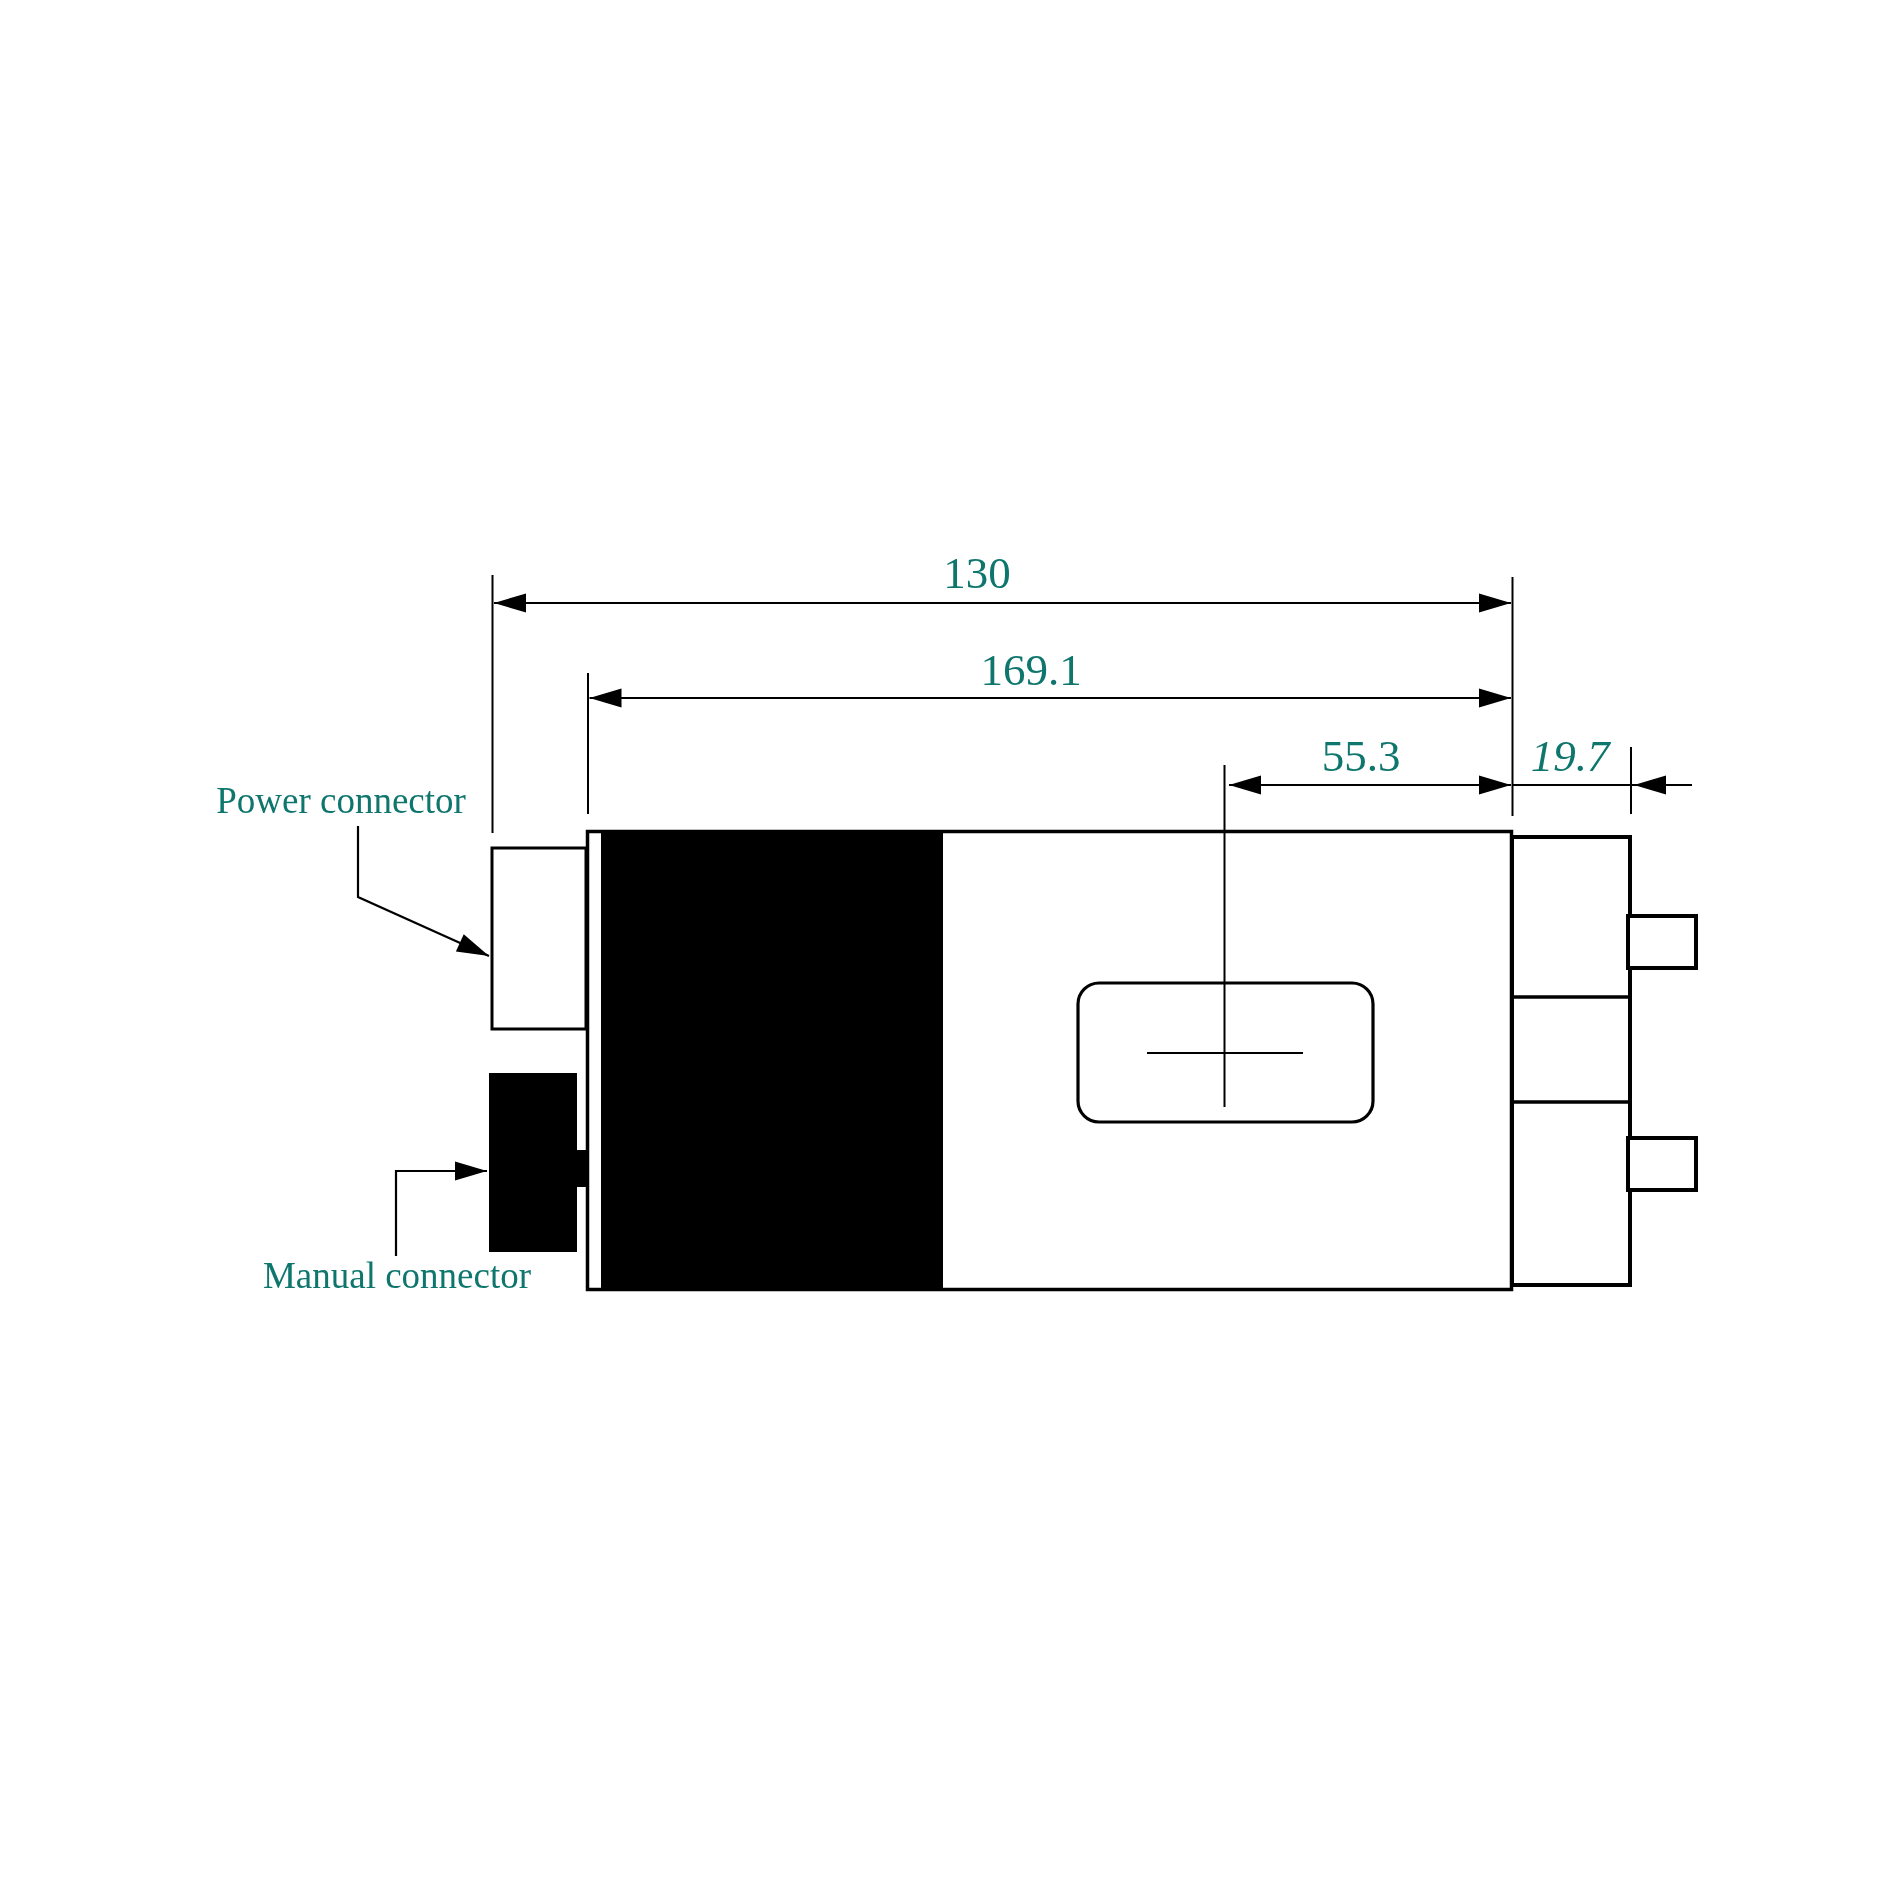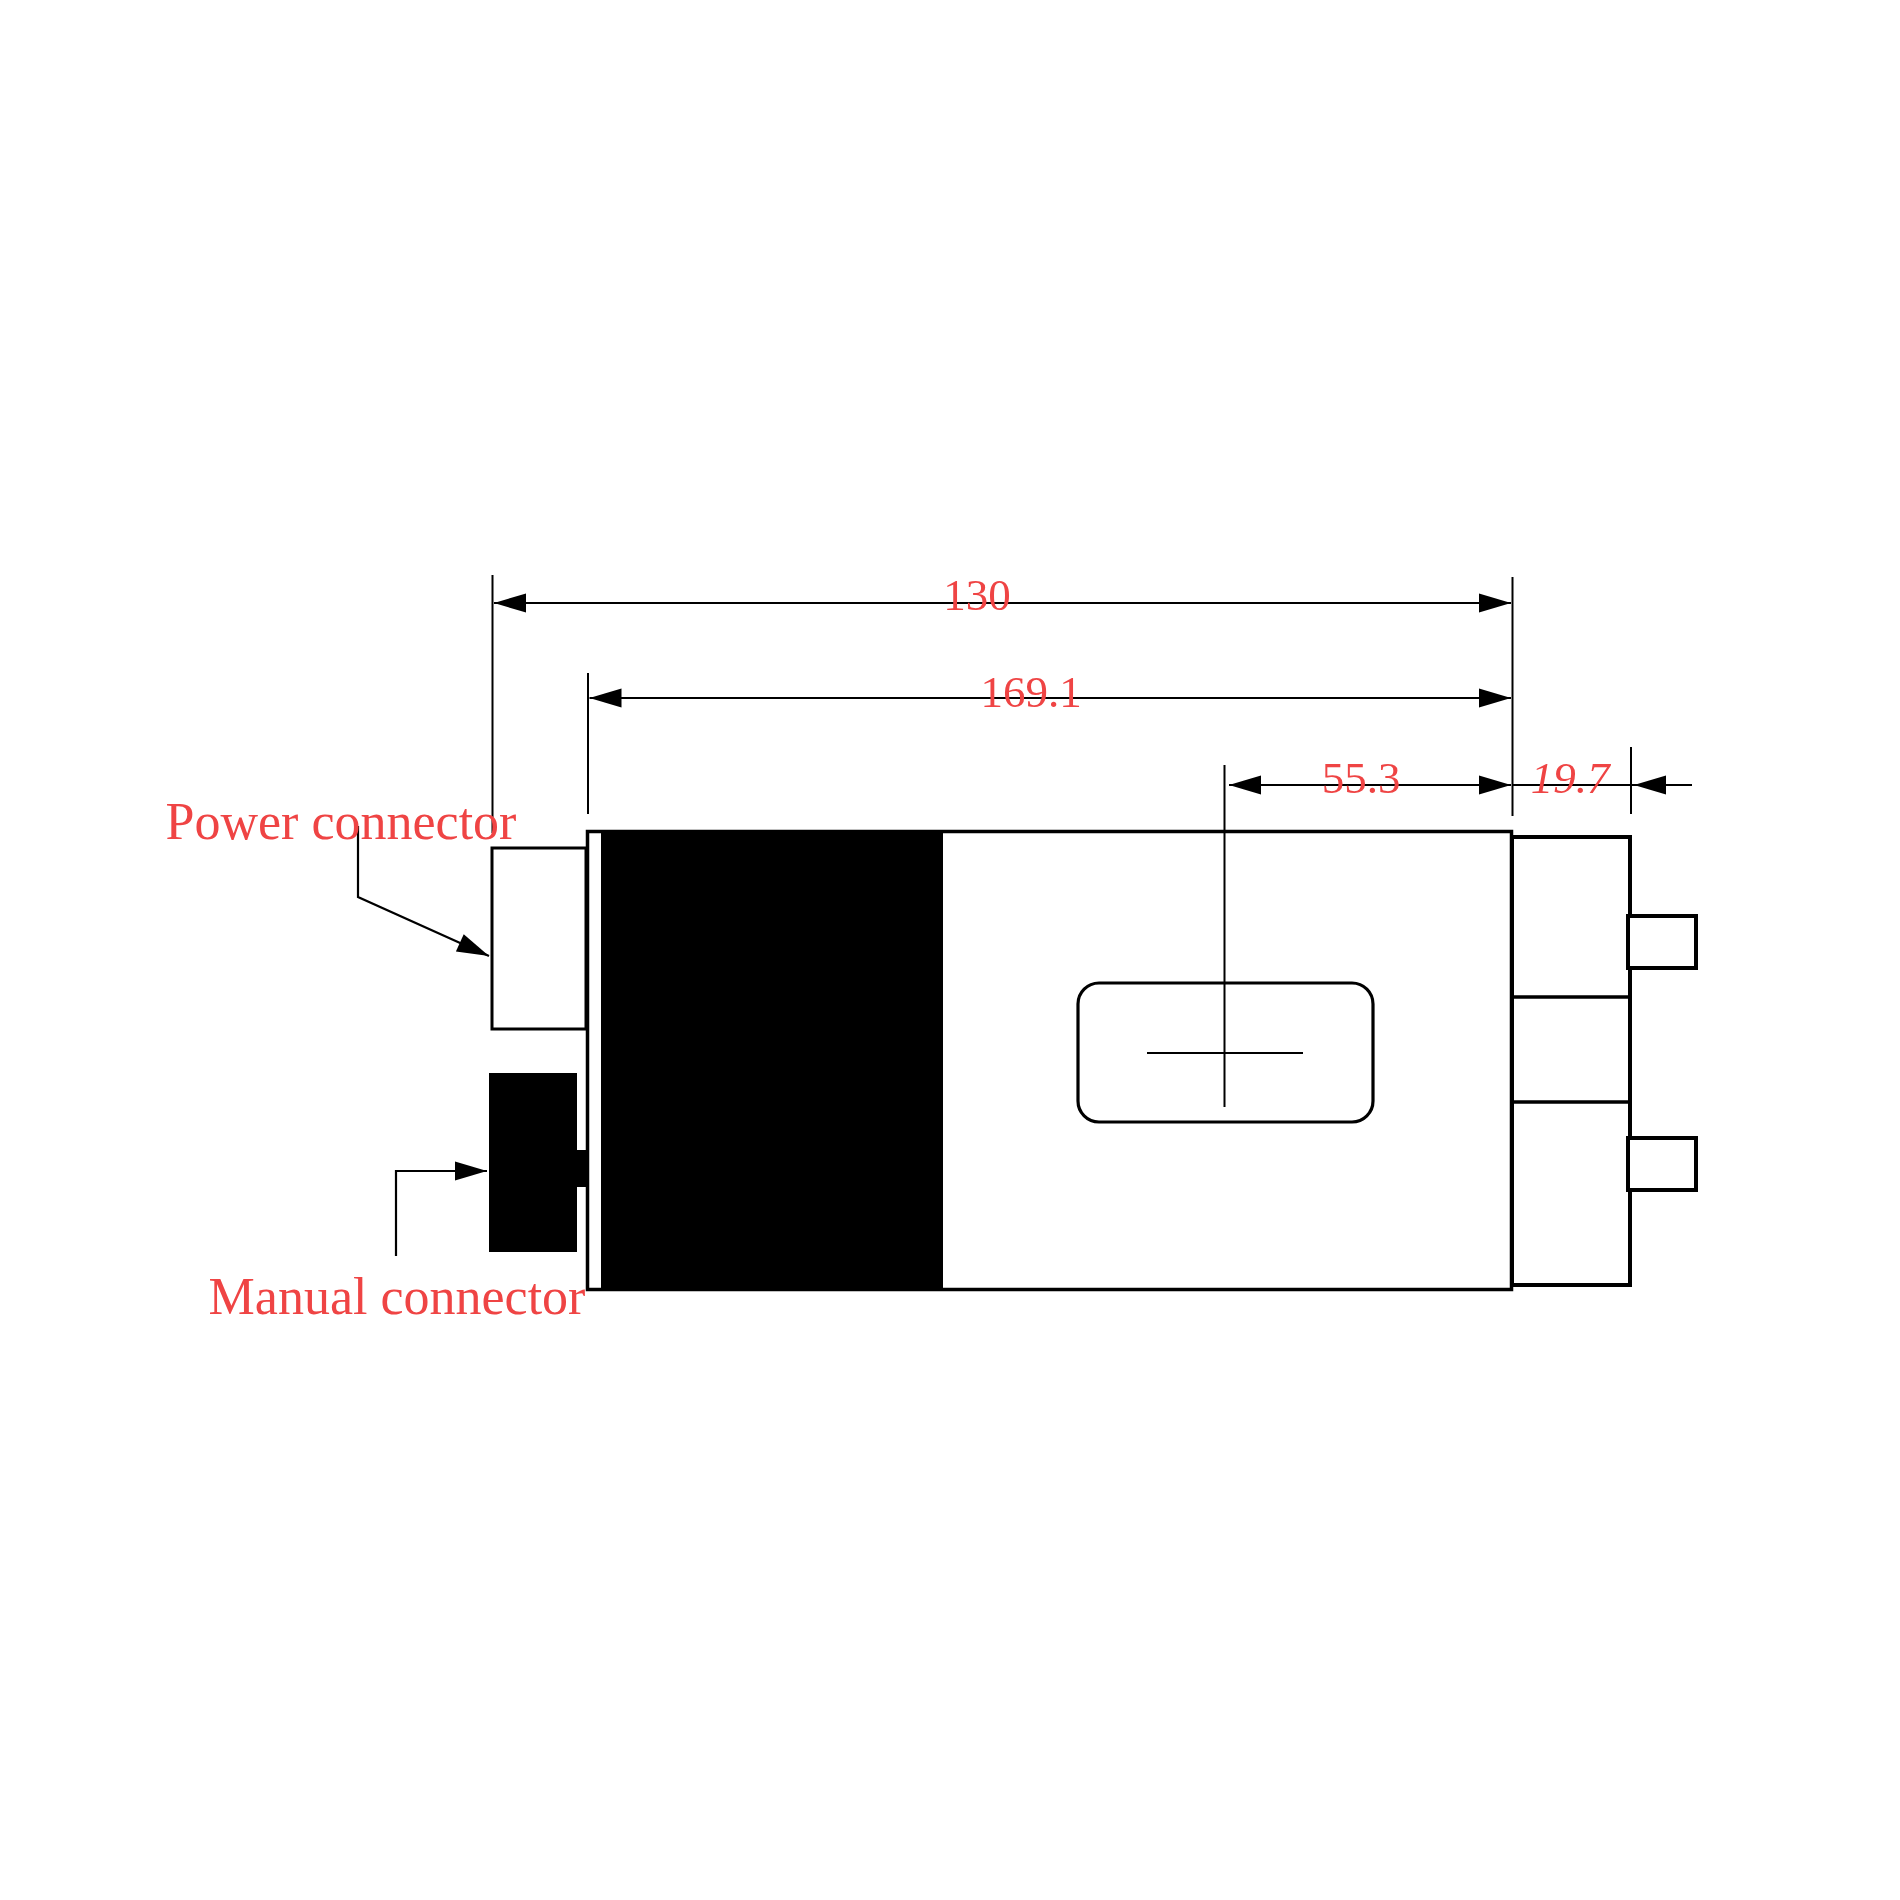--- a/index.html
+++ b/index.html
@@ -16,31 +16,30 @@
     font-family: "Liberation Serif", serif;
   }
   .canvas svg {
     position: absolute;
     left: 0;
     top: 0;
   }
   .lbl {
     position: absolute;
     transform: translate(-50%, -50%);
-    color: #ef4444;
+    color: #0f766e;
     white-space: nowrap;
     line-height: 1;
     user-select: none;
-    margin-top: 22px;
   }
   .lbl.dim-text {
     font-size: 45px;
   }
   .lbl.name-text {
-    font-size: 52px;
+    font-size: 37px;
     text-align: center;
   }
 </style>
 </head>
 <body>
 
 <div class="canvas">
 
   <svg width="1900" height="1900" viewBox="0 0 1900 1900">
     <defs>

